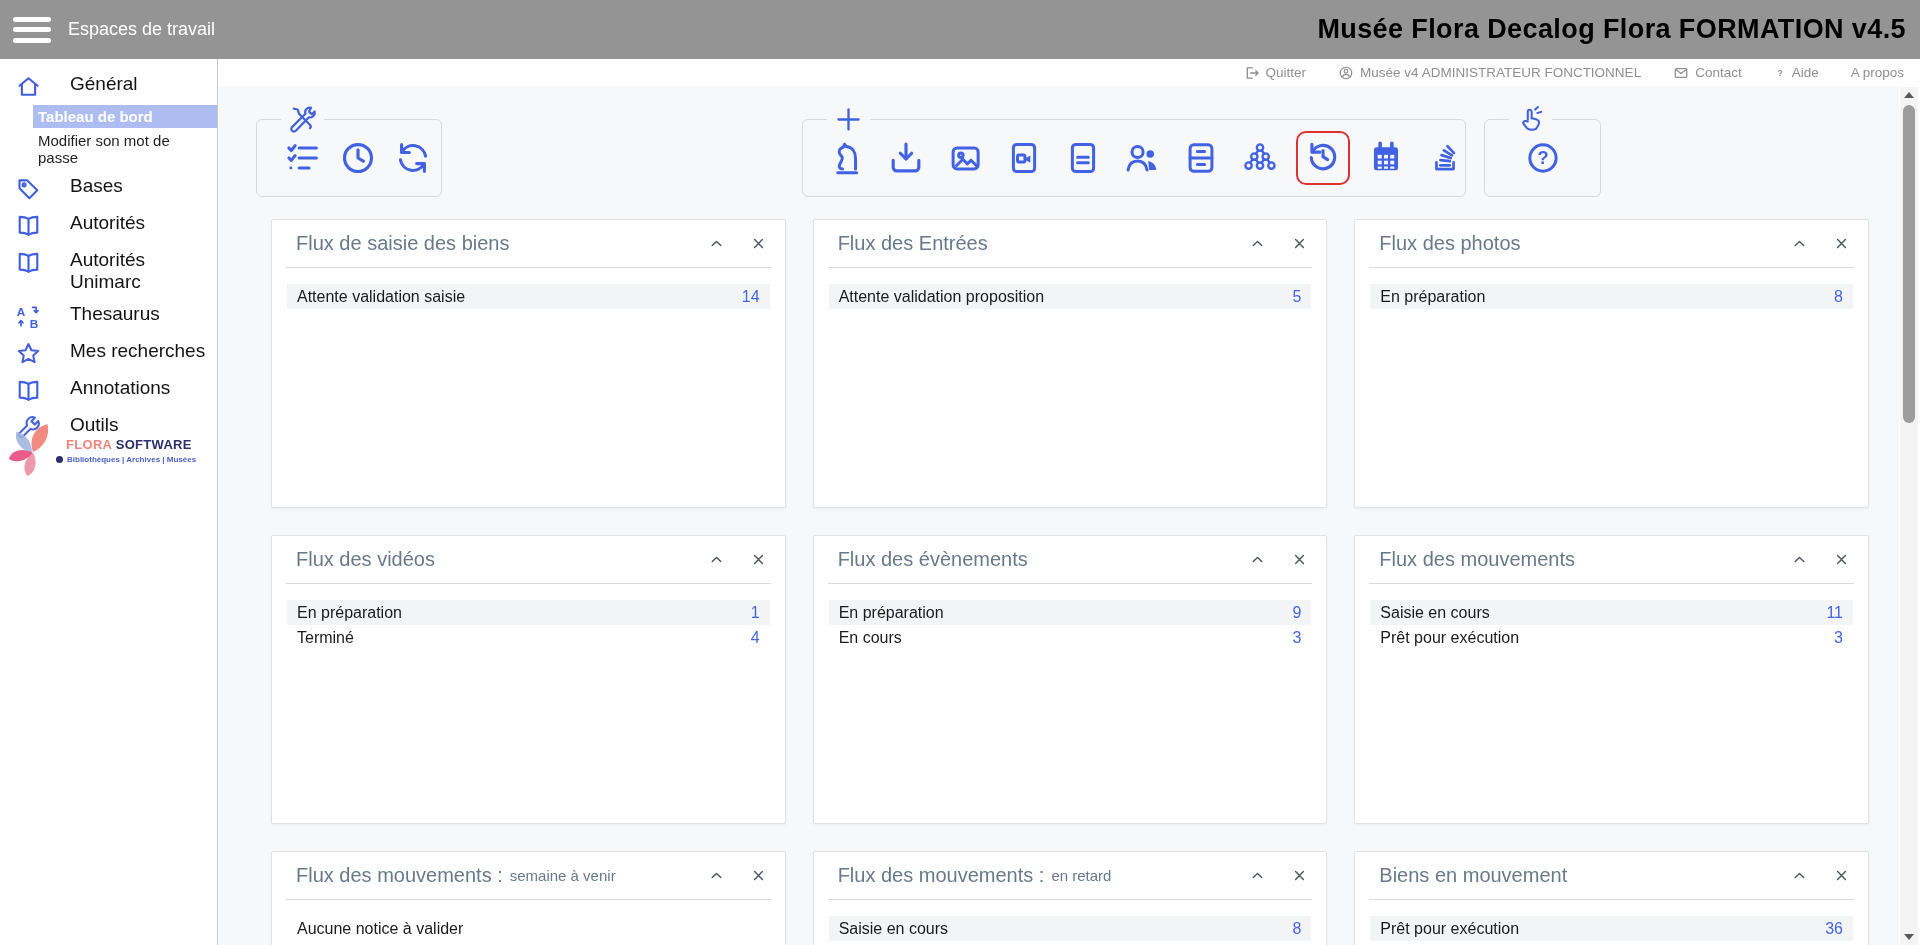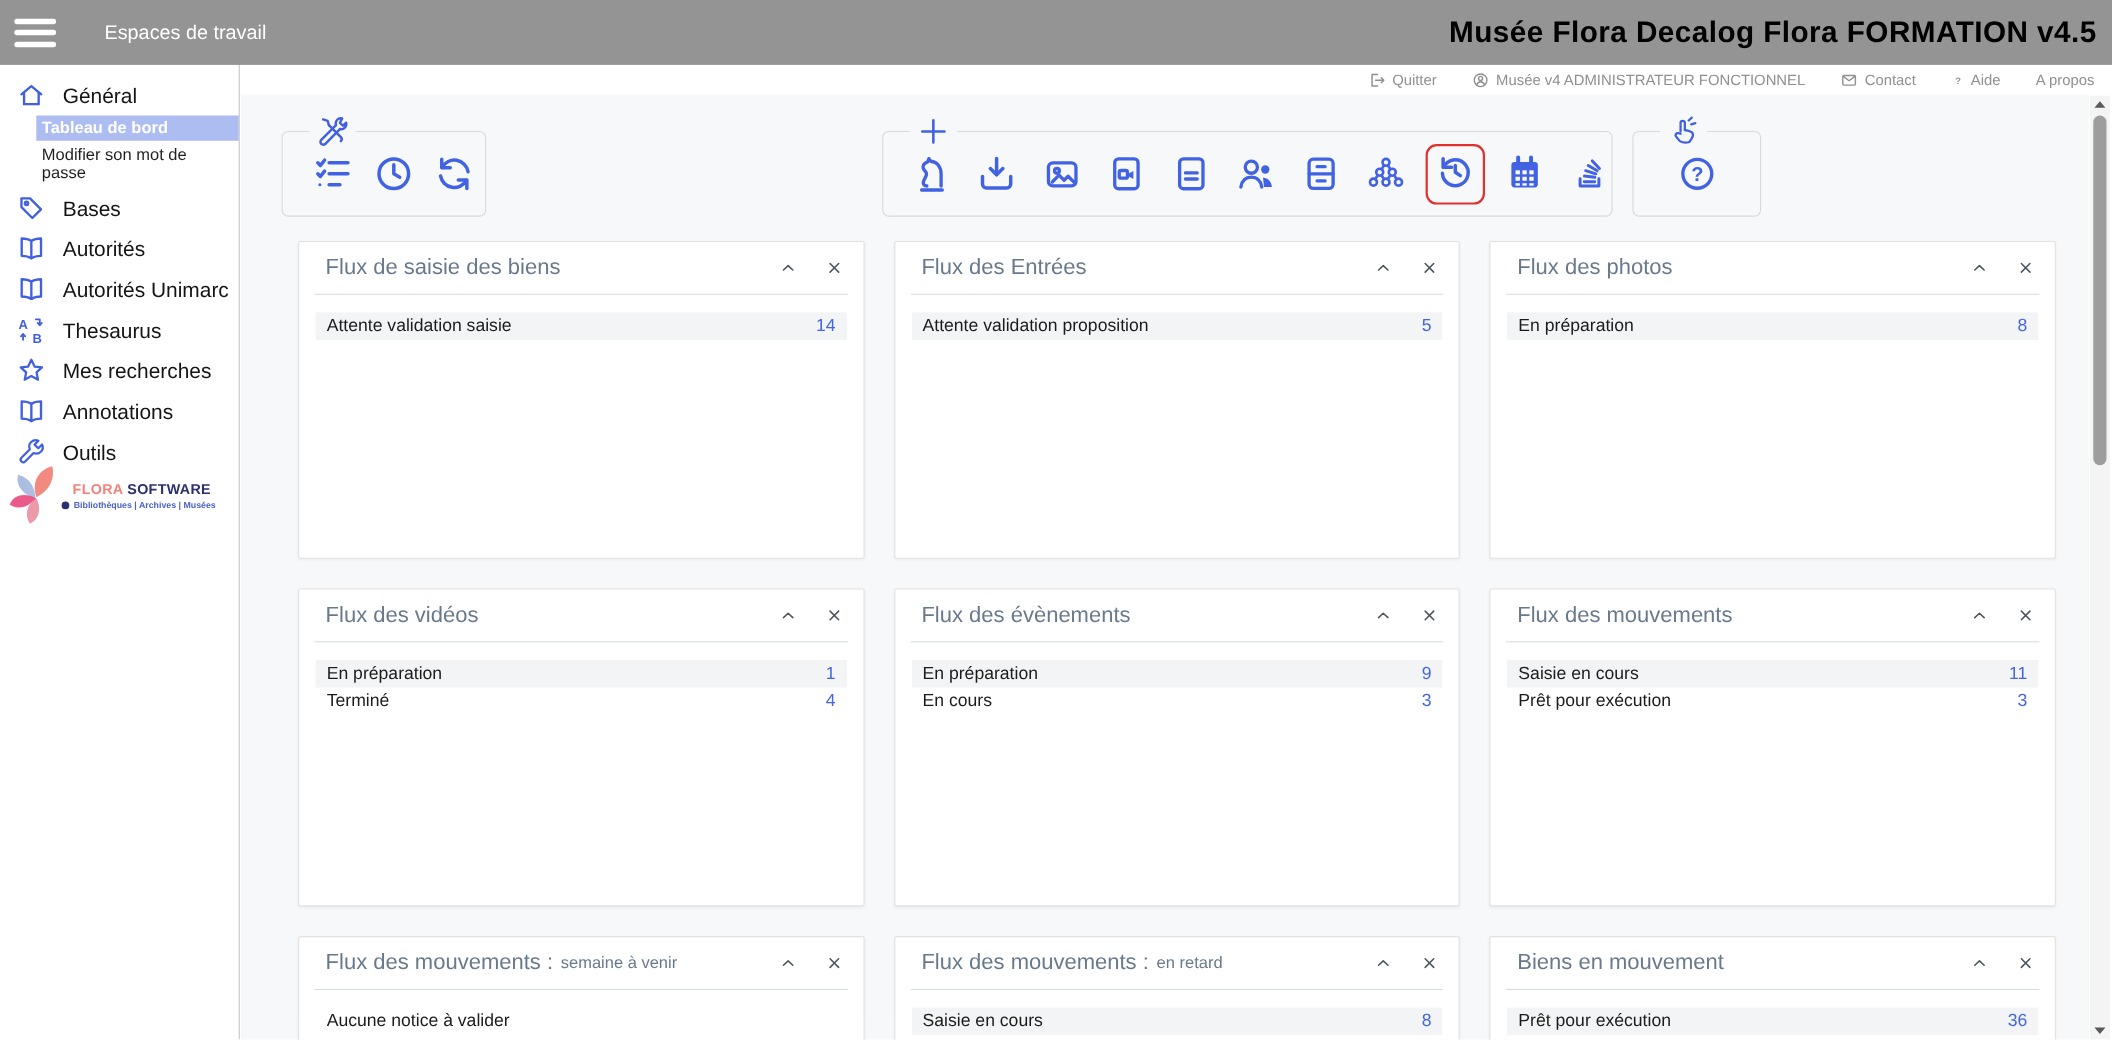--- a/index.html
+++ b/index.html
@@ -10,29 +10,29 @@
     -webkit-font-smoothing:antialiased;
   }
   svg { display:block; width:100%; height:100%; }
 
   
   .topbar { position:absolute; top:0; left:0; right:0; height:59px; background:#949494;
             display:flex; align-items:center; z-index:5; }
   .hamburger { width:38px; height:26px; margin-left:13px; display:flex; flex-direction:column;
                justify-content:space-between; cursor:pointer; }
   .hamburger span { display:block; height:5px; border-radius:2.5px; background:#fff; }
-  .topbar-label { color:#fff; font-size:18px; margin-left:44px; }
+  .topbar-label { color:#fff; font-size:18px; margin-left:17px; }
   .topbar-title { margin-left:auto; margin-right:14px; color:#000000; font-size:27px;
                   font-weight:bold; letter-spacing:.4px; }
 
   
   .sidebar { position:absolute; top:59px; left:0; width:218px; bottom:0; background:#fff;
              border-right:1px solid #c6c6c6; z-index:4; }
   .nav { padding-top:9px; }
-  .nav-item { display:flex; align-items:flex-end; gap:15px; padding:5px 4px 5px 15px;
+  .nav-item { display:flex; align-items:flex-start; gap:28px; padding:5px 4px 5px 15px;
               font-size:19px; color:#141414; cursor:pointer; }
   .nav-icon { width:27px; height:27px; color:#4160e0; flex:0 0 27px; }
   .nav-sub { margin:0 0 1px 33px; font-size:15px; padding:3px 5px; color:#1f1f1f; cursor:pointer; }
   .nav-sub.active { background:#aebdf1; color:#fff; font-weight:bold; margin-right:0; }
 
   .logo { position:absolute; top:360px; left:4px; display:flex; align-items:center; width:210px; }
   .logo-flower { width:58px; height:62px; flex:0 0 58px; }
   .logo-txt { margin-left:4px; }
   .brand { font-size:13px; font-weight:bold; letter-spacing:.3px; color:#2b2f6e; white-space:nowrap; }
   .brand .b1 { color:#f2837b; }

